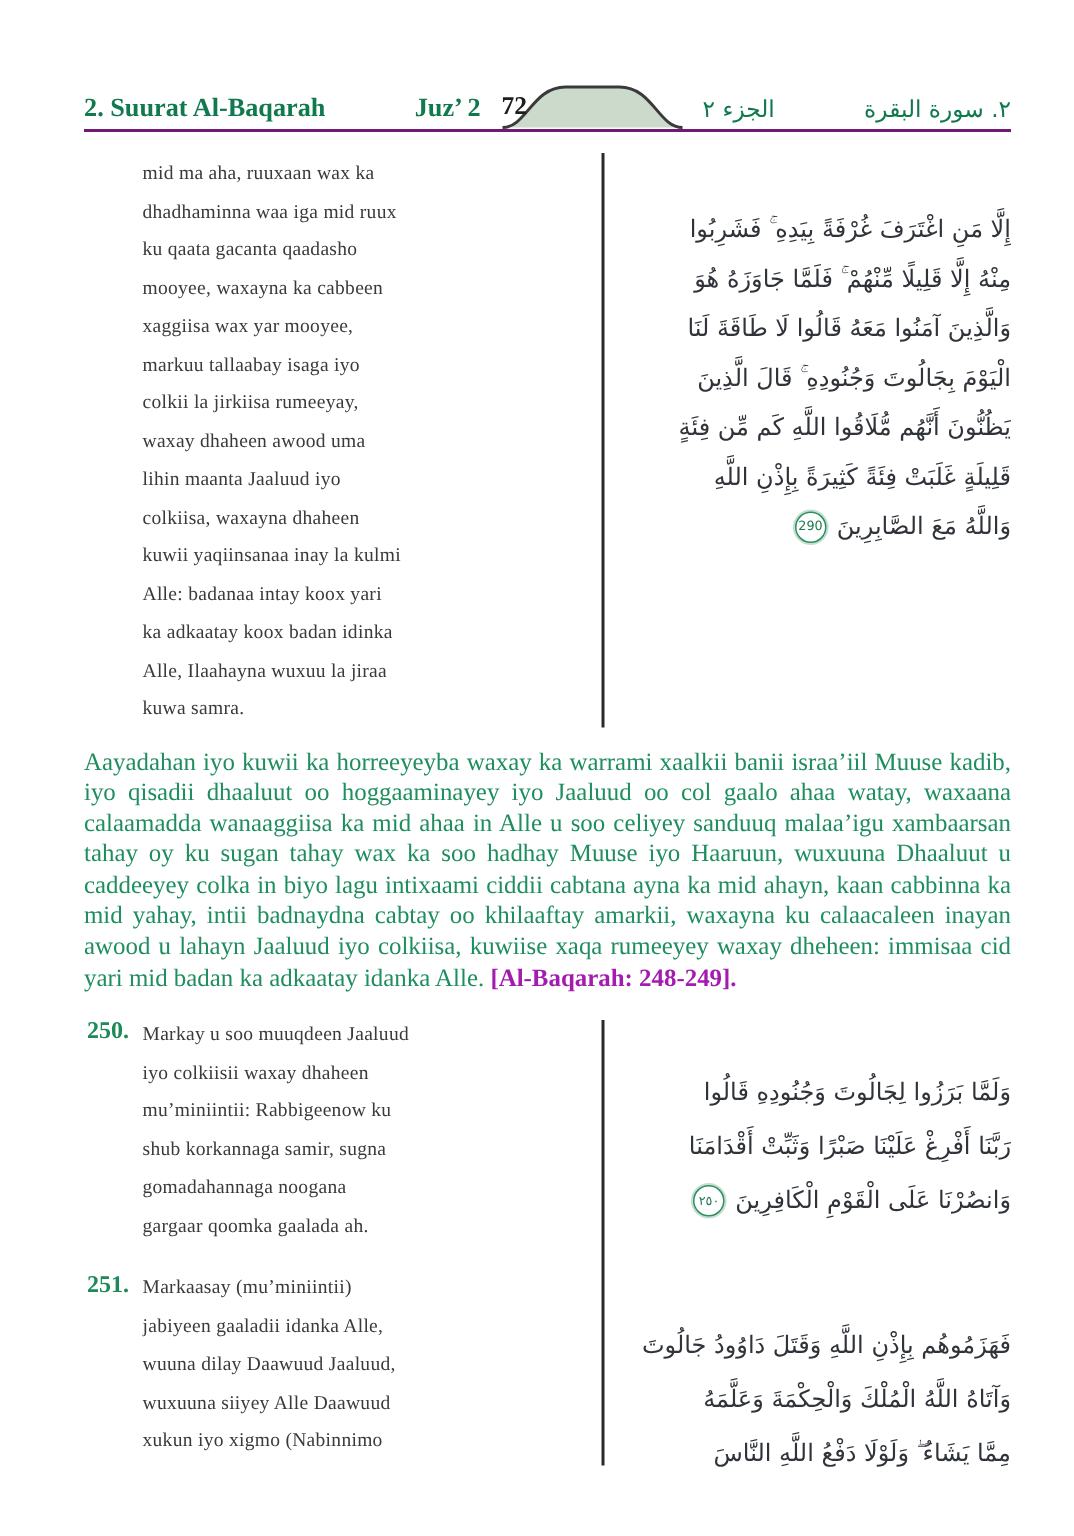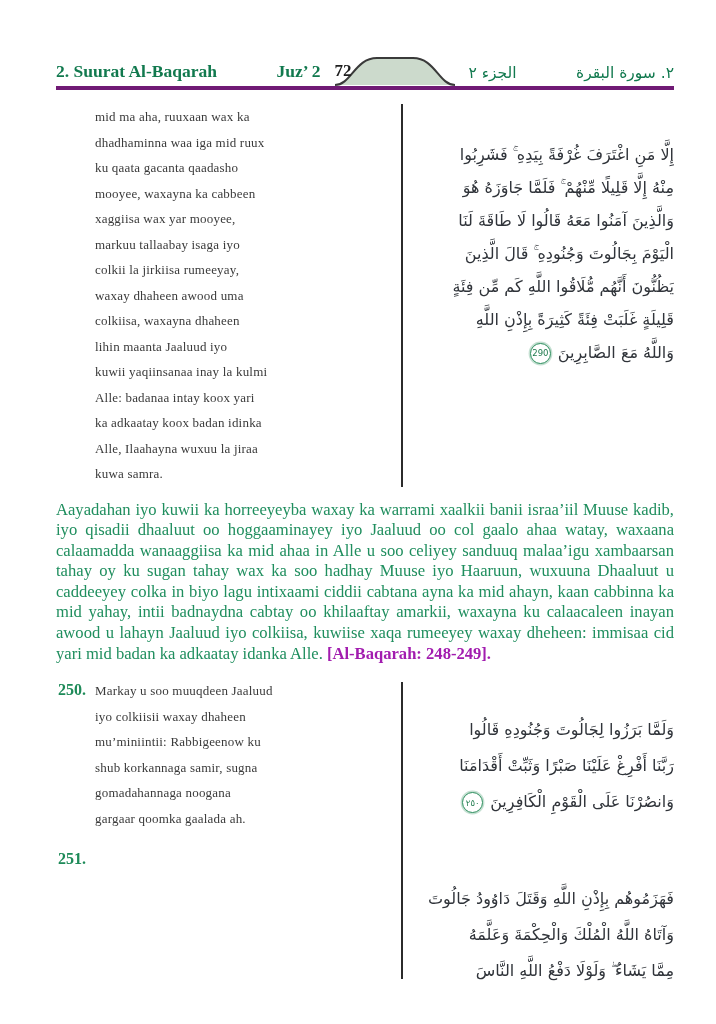--- a/index.html
+++ b/index.html
@@ -9,21 +9,21 @@
     background:#ffffff;
     box-sizing:border-box;
     padding:50px 42px 0 56px;
     font-family:"Liberation Serif", serif;
     overflow:hidden;
   }
   
   .header-row{
     display:flex;
     align-items:flex-end;
-    border-bottom:4px solid #701a75;
+    border-bottom:2px solid #701a75;
     height:36px;
   }
   .h-latin{
     font-weight:bold;
     font-size:17.5px;
     color:#11794e;
     padding-bottom:4px;
     white-space:nowrap;
   }
   .h-arabic{
@@ -161,22 +161,22 @@
     <div class="col-left">
       <div class="somali-lines">
           <div>mid ma aha, ruuxaan wax ka</div>
           <div>dhadhaminna waa iga mid ruux</div>
           <div>ku qaata gacanta qaadasho</div>
           <div>mooyee, waxayna ka cabbeen</div>
           <div>xaggiisa wax yar mooyee,</div>
           <div>markuu tallaabay isaga iyo</div>
           <div>colkii la jirkiisa rumeeyay,</div>
           <div>waxay dhaheen awood uma</div>
+          <div>lihin maanta Jaaluud iyo</div>
           <div>colkiisa, waxayna dhaheen</div>
-          <div>lihin maanta Jaaluud iyo</div>
           <div>kuwii yaqiinsanaa inay la kulmi</div>
           <div>Alle: badanaa intay koox yari</div>
           <div>ka adkaatay koox badan idinka</div>
           <div>Alle, Ilaahayna wuxuu la jiraa</div>
           <div>kuwa samra.</div>
         </div>
     </div>
     <div class="divider"></div>
     <div class="col-right">
       <div class="arabic-lines" dir="rtl">
@@ -215,20 +215,27 @@
             <div>وَلَمَّا بَرَزُوا لِجَالُوتَ وَجُنُودِهِ قَالُوا</div>
             <div>رَبَّنَا أَفْرِغْ عَلَيْنَا صَبْرًا وَثَبِّتْ أَقْدَامَنَا</div>
             <div><span>وَانصُرْنَا عَلَى الْقَوْمِ الْكَافِرِينَ</span><span class="rosette">٢٥٠</span></div>
           </div>
       </div>
     </div>
 
     <div class="verse-row">
       <div class="verse-left">
         <div class="verse-number">251.</div>
+        <div class="verse-text somali-lines">
+            <div>Markaasay (mu’miniintii)</div>
+            <div>jabiyeen gaaladii idanka Alle,</div>
+            <div>wuuna dilay Daawuud Jaaluud,</div>
+            <div>wuxuuna siiyey Alle Daawuud</div>
+            <div>xukun iyo xigmo (Nabinnimo</div>
+          </div>
       </div>
       <div class="verse-right">
         <div class="arabic-lines" dir="rtl">
             <div>فَهَزَمُوهُم بِإِذْنِ اللَّهِ وَقَتَلَ دَاوُودُ جَالُوتَ</div>
             <div>وَآتَاهُ اللَّهُ الْمُلْكَ وَالْحِكْمَةَ وَعَلَّمَهُ</div>
             <div>مِمَّا يَشَاءُ ۖ وَلَوْلَا دَفْعُ اللَّهِ النَّاسَ</div>
           </div>
       </div>
     </div>
   </div>

